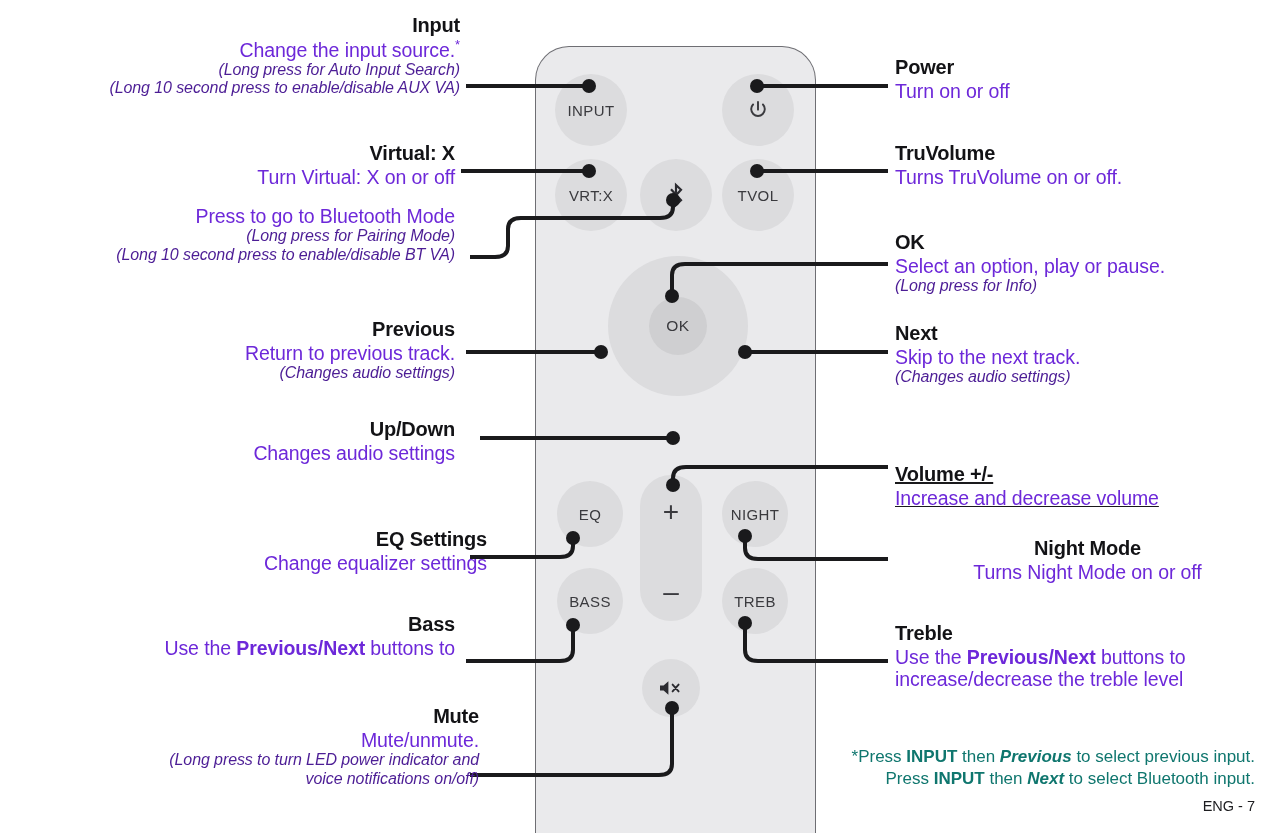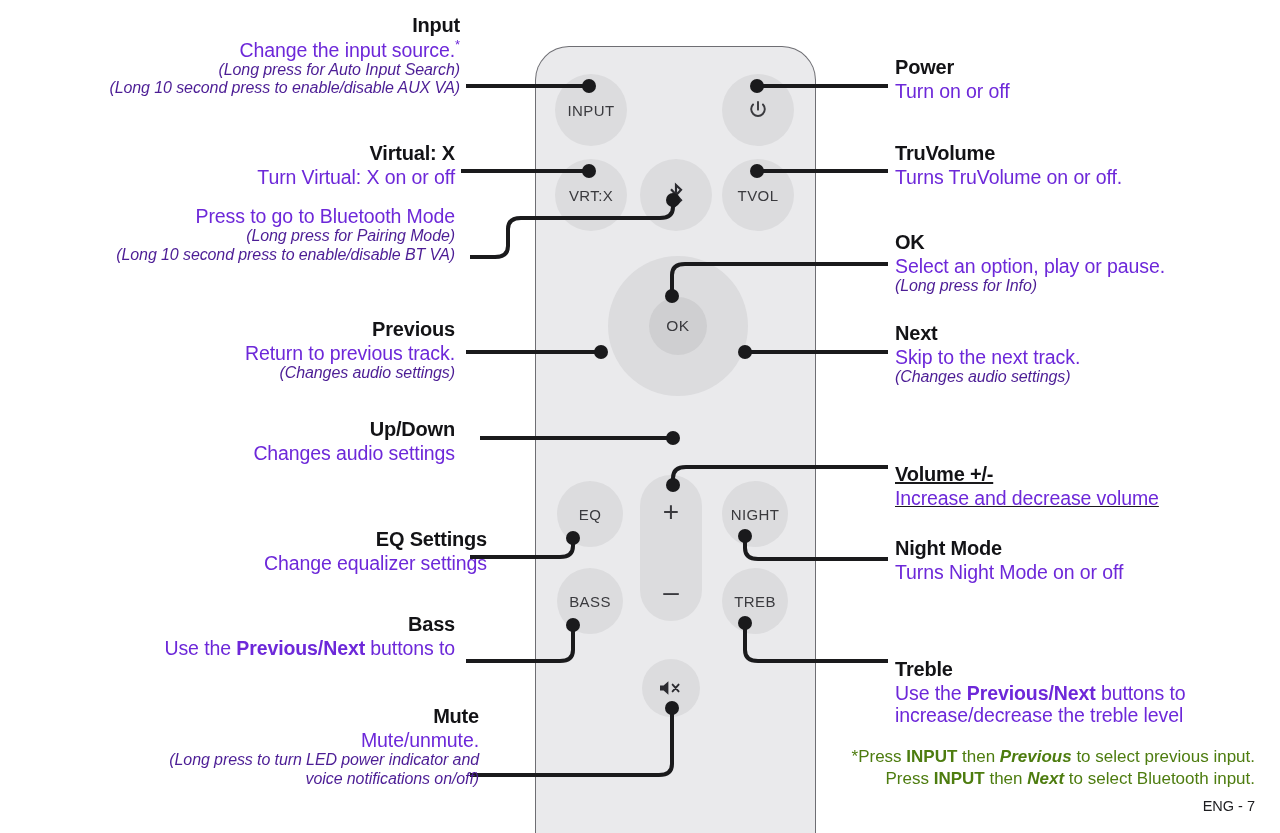--- a/index.html
+++ b/index.html
@@ -15,21 +15,21 @@
   .callout{position:absolute;line-height:1.15;}
   .callout.left{text-align:right;}
   .callout.right{text-align:left;}
   .c-title{font-weight:bold;font-size:20px;letter-spacing:-0.2px;color:#131316;display:block;margin-bottom:1px;}
   .c-desc{font-size:19.5px;color:#6d28d9;display:block;letter-spacing:-0.1px;}
   .c-note{font-size:16px;font-style:italic;color:#4c1d95;display:block;letter-spacing:-0.1px;}
   .c-desc b,.c-note b{font-weight:bold;}
   .c-desc .sup{font-size:13px;vertical-align:super;}
 
   
-  #footnote{position:absolute;font-size:17px;line-height:1.3;text-align:right;color:#4d7c0f;}
+  #footnote{position:absolute;font-size:17px;line-height:1.3;text-align:right;color:#0f766e;}
   #footnote b{font-weight:bold;}
   #footnote i{font-style:italic;font-weight:bold;}
   #pagenum{position:absolute;font-size:14.5px;color:#1d1d20;text-align:right;}
 
   
   #remote{
     position:absolute;left:535px;top:46px;width:281px;height:790px;
     background:#eaeaec;border:1.6px solid #6e6e73;
     border-top-left-radius:34px;border-top-right-radius:34px;
     border-bottom:none;box-sizing:border-box;
@@ -237,26 +237,26 @@
     <span class="c-title">Next</span>
     <span class="c-desc">Skip to the next track.</span>
     <span class="c-note">(Changes audio settings)</span>
   </div>
 
   <div class="callout right" style="left:895px;top:463px;width:385px;text-decoration:underline;">
     <span class="c-title">Volume +/-</span>
     <span class="c-desc">Increase and decrease volume</span>
   </div>
 
-  <div class="callout right" style="left:895px;top:537px;width:385px;">
+  <div class="callout right" style="left:895px;top:537px;width:385px;text-align:center;">
     <span class="c-title">Night Mode</span>
     <span class="c-desc">Turns Night Mode on or off</span>
   </div>
 
-  <div class="callout right" style="left:895px;top:658px;width:385px;">
+  <div class="callout right" style="left:895px;top:622px;width:385px;">
     <span class="c-title">Treble</span>
     <span class="c-desc"><span>Use the </span><b>Previous/Next</b><span> buttons to</span></span>
     <span class="c-desc">increase/decrease the treble level</span>
   </div>
 
   <div id="footnote" style="left:800px;top:746px;width:455px;">
     <div><span>*Press </span><b>INPUT</b><span> then </span><i>Previous</i><span> to select previous input.</span></div>
     <div><span>Press </span><b>INPUT</b><span> then </span><i>Next</i><span> to select Bluetooth input.</span></div>
   </div>
 

